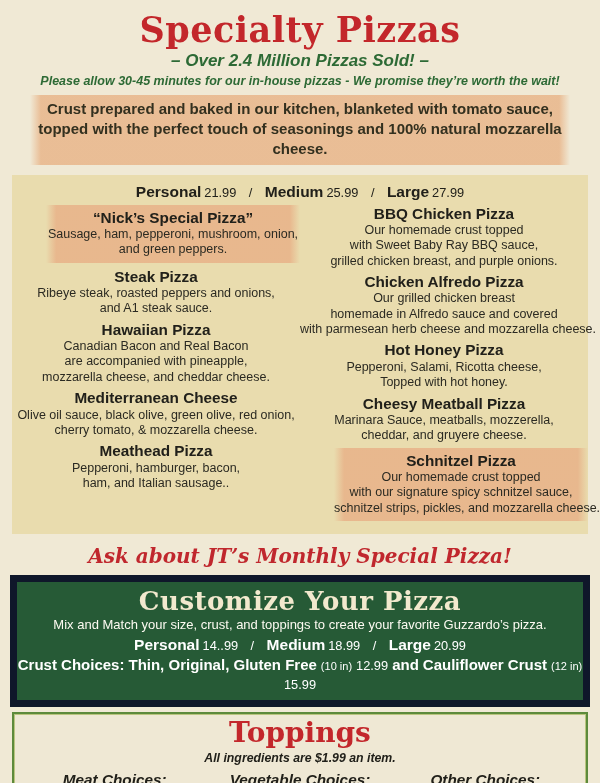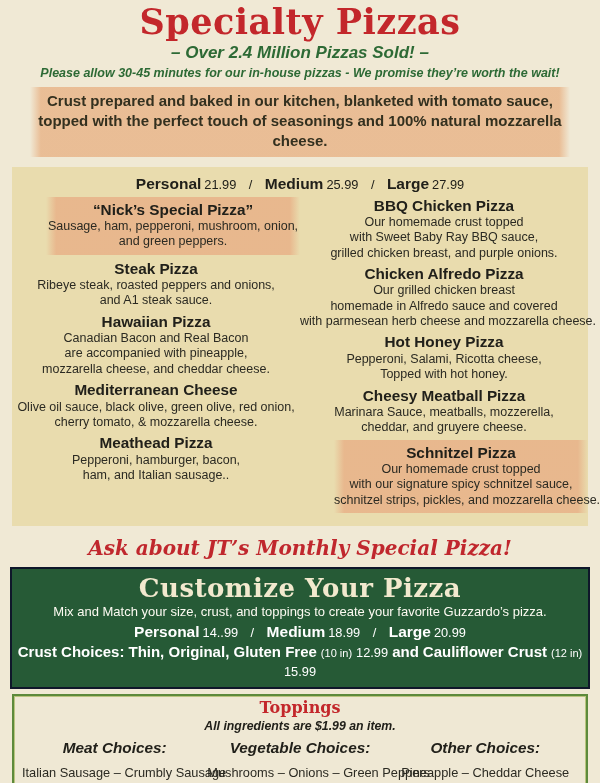--- a/index.html
+++ b/index.html
@@ -17,21 +17,21 @@
   .brick {
     background-color:#a05a42;
     background-image:
       repeating-linear-gradient(0deg, rgba(25,18,14,0.55) 0 1px, rgba(232,210,180,0.30) 1px 2.5px, rgba(0,0,0,0) 2.5px 11px),
       repeating-linear-gradient(90deg, rgba(25,18,14,0.45) 0 2px, rgba(0,0,0,0) 2px 38px),
       repeating-linear-gradient(90deg, #b4714e 0 38px, #8e5038 38px 76px, #c28a63 76px 114px, #9a5a42 114px 152px, #7c4634 152px 190px);
   }
   .brick-top { height:33px; }
   .top-rule { height:5px; background:linear-gradient(to bottom, #16130c 0 2px, #2e5c33 2px 5px); }
   
-  .header { text-align:center; padding-top:4px; }
+  .header { text-align:center; padding-top:12px; }
   .page-title {
     font-family:"DejaVu Serif", serif; font-weight:bold;
     font-size:35px; line-height:1.05; color:#c3272b; letter-spacing:0.5px;
   }
   .subtitle {
     font-size:17px; font-weight:bold; font-style:italic;
     color:#2d6a35; line-height:1.2; margin-top:2px;
   }
   .tagline {
     font-size:12.5px; font-style:italic; font-weight:bold;
@@ -66,21 +66,21 @@
   .monthly-special {
     text-align:center; margin-top:9px;
     font-family:"DejaVu Serif", serif; font-weight:bold; font-style:italic;
     font-size:20px; color:#c0272d; line-height:1.3;
   }
   
   .customize-panel {
     margin:6px auto 0; width:580px;
     background:#265a36; color:#ffffff;
     text-align:center; padding:6px 0 7px;
-    border:2px solid #0f172a;
+    border:7px solid #0f172a;
   }
   .customize-title {
     font-family:"DejaVu Serif", serif; font-weight:bold;
     font-size:26px; line-height:1.05; color:#f2e9ce; letter-spacing:0.5px;
   }
   .customize-subtitle { font-size:13px; line-height:1.25; margin-top:2px; color:#fdfbf2; }
   .customize-panel .pricing-row { color:#ffffff; padding:2px 0 0; }
   .crust-row { font-size:14.5px; line-height:1.3; margin-top:1px; color:#ffffff; }
   .crust-bold { font-weight:bold; font-size:15px; }
   .crust-small { font-size:11px; }
@@ -88,21 +88,21 @@
   
   .toppings-box {
     margin:5px auto 0; width:576px;
     border:2px solid #5d8a3c;
     box-shadow:inset 0 0 0 1px #b9c47e;
     background:#efe8d4;
     text-align:center; padding:3px 8px 8px;
   }
   .toppings-title {
     font-family:"DejaVu Serif", serif; font-weight:bold;
-    font-size:16px; color:#c3272b; line-height:1.15;
+    font-size:28px; color:#c3272b; line-height:1.15;
   }
   .toppings-note { font-size:12.3px; font-weight:bold; font-style:italic; color:#21201a; line-height:1.2; margin-top:1px; }
   .toppings-cols { display:flex; margin-top:6px; }
   .toppings-col { width:33.33%; }
   .toppings-heading { font-size:15.3px; font-weight:bold; font-style:italic; color:#21201a; margin-bottom:6px; }
   .toppings-item { font-size:12.8px; line-height:1.55; color:#2b2a22; white-space:nowrap; }
 </style>
 </head>
 <body>
 

